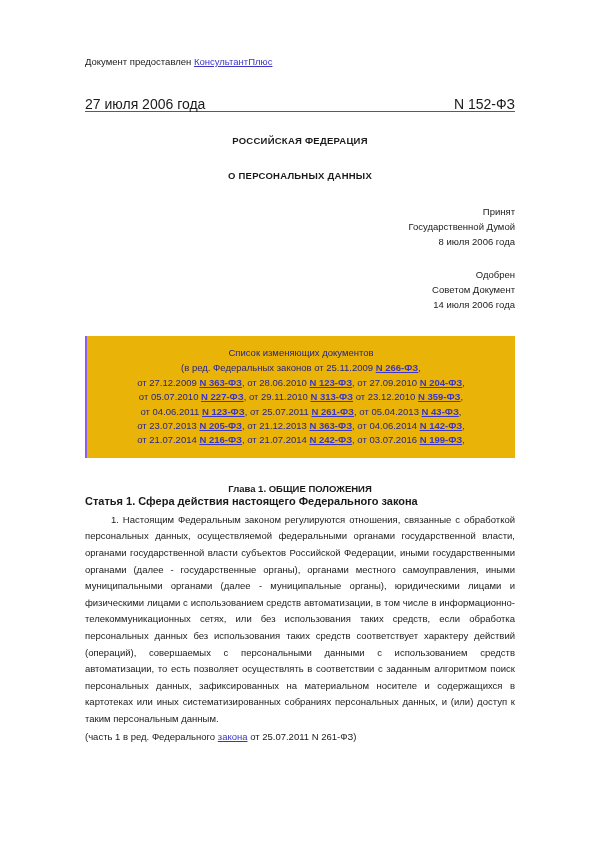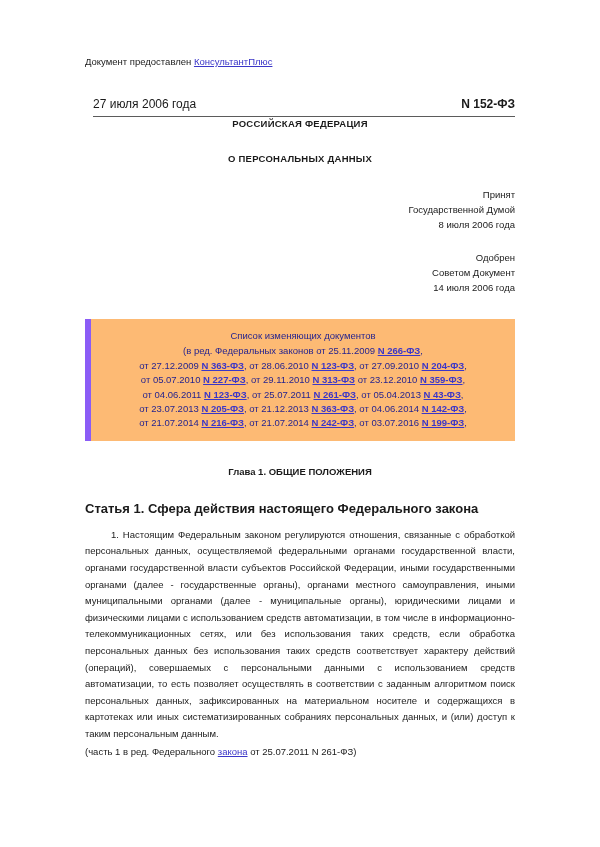--- a/index.html
+++ b/index.html
@@ -32,32 +32,31 @@
     white-space: nowrap;
   }
   .provider-brand {
     color: #3b36c8;
   }
   
   .doc-header {
     display: flex;
     justify-content: space-between;
     align-items: flex-end;
-    font-size: 12px;
+    font-size: 14px;
     line-height: 13px;
     margin-top: 30px;
-    padding-bottom: 5px;
     border-bottom: 1px solid #5b5b5b;
-    margin-left: 8px;
   }
   .doc-header .doc-date { text-align: left; }
-  .doc-header .doc-number { text-align: right; font-weight: bold; }
+  .doc-header .doc-number { text-align: right; }
 
   
   .title-block {
+    margin-top: 22px;
     text-align: center;
   }
   .title-line {
     font-size: 9.5px;
     font-weight: bold;
     letter-spacing: 0.25px;
     line-height: 13px;
     margin-bottom: 22px;
   }
   .title-line:last-child { margin-bottom: 0; }
@@ -68,22 +67,22 @@
     text-align: right;
     font-size: 9.5px;
     line-height: 15px;
   }
   .approval + .approval { margin-top: 18px; }
   .approval div { white-space: nowrap; }
 
   
   .amend-box {
     margin-top: 24px;
-    background: #fdba74;
-    border-left: 6px solid #8b5cf6;
+    background: #eab308;
+    border-left: 2px solid #8b5cf6;
     padding: 10px 6px 10px 6px;
     text-align: center;
     font-size: 9.5px;
     line-height: 14.4px;
     color: #1f1f8f;
   }
   .amend-title {
     color: #1f1f8f;
     margin-bottom: 1px;
   }
@@ -96,29 +95,28 @@
 
   
   .chapter-heading {
     margin-top: 24px;
     text-align: center;
     font-size: 9.5px;
     font-weight: bold;
     line-height: 13px;
   }
   .article-heading {
-    margin-top: 24px;
-    font-size: 13px;
+    font-size: 11px;
     font-weight: bold;
     line-height: 13px;
   }
 
   
   .body-par {
-    margin-top: 12px;
+    margin-top: 4px;
     font-size: 9.5px;
     line-height: 16.6px;
     text-align: justify;
     text-indent: 26px;
     hyphens: none;
   }
   .body-par.no-indent { text-indent: 0; }
   .body-par.tight { margin-top: 1px; }
   .body-par .lnk { color: #3b36c8; }
 </style>

